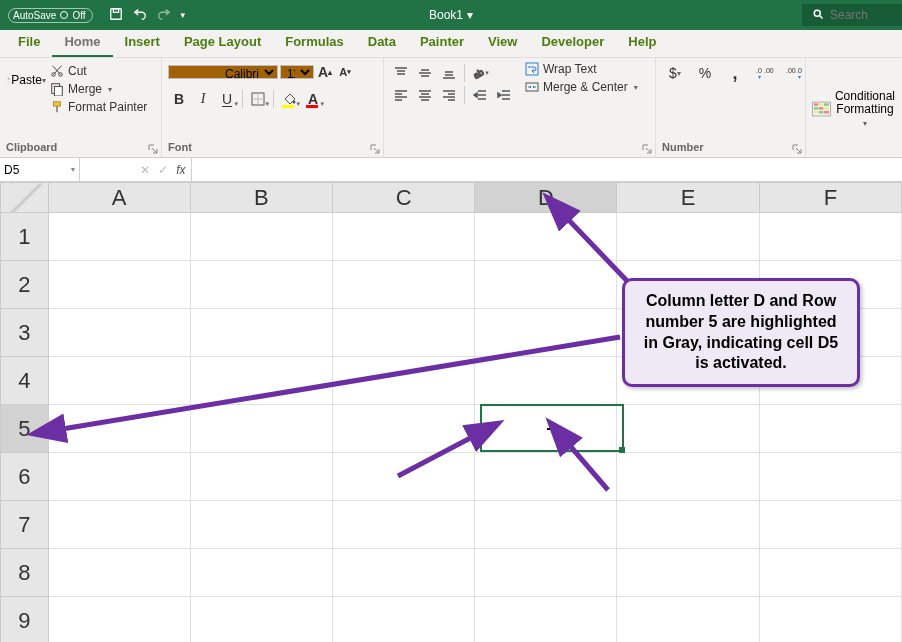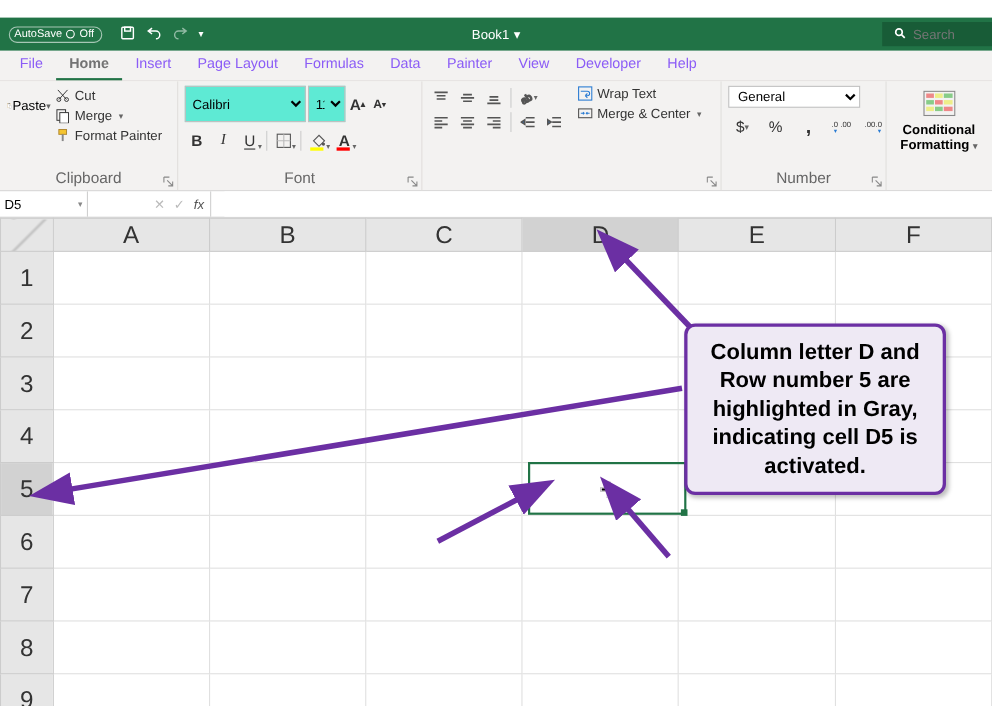--- a/index.html
+++ b/index.html
@@ -1,51 +1,51 @@
 <!DOCTYPE html>
 <html><head>
 <meta charset="utf-8">
 <style>
   * { box-sizing: border-box; margin: 0; padding: 0; font-family: "Segoe UI", Arial, sans-serif; }
   body { background: #fff; width: 902px; height: 642px; overflow: hidden; position: relative; }
 
   
-  .titlebar { height: 30px; background: #217346; display: flex; align-items: center; color: #fff; font-size: 12px; position: relative; margin-top: 16px; }
+  .titlebar { height: 30px; background: #217346; display: flex; align-items: center; color: #fff; font-size: 12px; position: relative; }
   .titlebar .left { display: flex; align-items: center; gap: 6px; padding-left: 8px; }
   .autosave-pill { display: flex; align-items: center; gap: 4px; border: 1px solid rgba(255,255,255,.6); border-radius: 10px; padding: 1px 6px 1px 4px; font-size: 10px; }
   .autosave-pill .dot { width: 8px; height: 8px; border-radius: 50%; border: 1px solid #fff; }
   .titlebar .qat { display: flex; align-items: center; gap: 10px; margin-left: 10px; }
   .titlebar .qat svg { width: 14px; height: 14px; stroke: #fff; fill: none; stroke-width: 1.5; }
   .titlebar .center { position: absolute; left: 50%; transform: translateX(-50%); display: flex; align-items: center; gap: 4px; }
   .titlebar .search-box { margin-left: auto; display: flex; align-items: center; background: #185c37; height: 22px; padding: 0 10px; gap: 6px; min-width: 100px; }
   .titlebar .search-box svg { width: 12px; height: 12px; stroke: #fff; fill: none; stroke-width: 2; }
   .titlebar .search-box input { background: transparent; border: none; color: #cde5d6; font-size: 12px; outline: none; width: 60px; }
 
   
   .tabs { height: 28px; background: #f3f2f1; border-bottom: 1px solid #e1dfdd; display: flex; align-items: flex-end; padding-left: 6px; gap: 0; font-size: 13px; }
-  .tab { padding: 5px 12px 6px; color: #8b5cf6; cursor: default; border-bottom: 2px solid transparent; }
+  .tab { padding: 5px 12px 6px; color: #4d7c0f; cursor: default; border-bottom: 2px solid transparent; font-weight: bold; }
   .tab.active { color: #737373; border-bottom: 2px solid #217346; font-weight: 600; }
 
   
   .ribbon { height: 100px; background: #f3f2f1; border-bottom: 1px solid #d0d0d0; display: flex; font-size: 12px; }
   .group { border-right: 1px solid #e1dfdd; display: flex; flex-direction: column; justify-content: space-between; padding: 4px 6px 2px; position: relative; }
-  .group-label { text-align: center; color: #666; font-size: 14px; padding: 2px 0; }
+  .group-label { text-align: left; color: #666; font-size: 11px; padding: 2px 0; font-weight: bold; }
   .group-body { flex: 1; display: flex; align-items: flex-start; gap: 4px; }
 
   
   .paste-btn { display: flex; align-items: center; width: 40px; padding-top: 4px; }
   .paste-btn svg { width: 28px; height: 28px; }
   .clip-side { display: flex; flex-direction: column; gap: 4px; padding-top: 2px; }
   .clip-side div { display: flex; align-items: center; gap: 4px; font-size: 12px; color: #333; }
   .clip-side svg { width: 14px; height: 14px; }
 
   
   .font-body { flex-direction: column; gap: 6px; }
   .font-row1 { display:flex; gap:2px; align-items:center; }
-  .font-select { border: 1px solid #c0c0c0; background: #5eead4; height: 33px; font-size: 12px; padding: 0 2px; }
+  .font-select { border: 1px solid #c0c0c0; background: #a16207; height: 14px; font-size: 12px; padding: 0 2px; text-align: right; }
   .font-name { width: 110px; }
   .font-size { width: 34px; }
   .sz-btn { width: 18px; height: 20px; border: 1px solid transparent; display:flex; align-items:center; justify-content:center; font-size:14px; font-weight:bold; color:#333; }
   .font-row2 { display:flex; gap:2px; align-items:center; }
   .fr-btn { width: 22px; height: 22px; display:flex; align-items:center; justify-content:center; font-size:14px; color:#333; position:relative; }
   .fr-btn .drop { position:absolute; right:0; bottom:2px; font-size:7px; color:#666; }
   .underline-a { text-decoration: underline; text-underline-offset: 2px; }
   .color-bar { position:absolute; bottom:2px; left:4px; width:12px; height:3px; }
 
   
@@ -57,21 +57,21 @@
   .wm-btn { display:flex; align-items:center; gap:4px; font-size:12px; color:#333; }
   .wm-btn svg { width:14px; height:14px; }
 
   
   .num-body { flex-direction:column; gap:6px; }
   .num-select { border:1px solid #c0c0c0; background:#fff; height:20px; width:120px; font-size:12px; padding:0 4px; }
   .num-row2 { display:flex; gap:4px; align-items:center; }
   .num-btn { width:26px; height:22px; display:flex; align-items:center; justify-content:center; font-size:14px; color:#333; }
 
   
-  .cond-body { flex-direction:column; align-items:center; padding-top:4px;font-weight:bold; }
+  .cond-body { flex-direction:row; align-items:center; padding-top:4px; }
   .cond-body svg { width:30px; height:24px; }
 
   .dialog-launcher { position:absolute; right:3px; bottom:3px; width:10px; height:10px; }
 
   
   .fbar { height: 24px; border-bottom: 1px solid #d0d0d0; display:flex; align-items:stretch; background:#fff;gap:12px; }
   .namebox { width: 80px; border-right:1px solid #d0d0d0; display:flex; align-items:center; padding:0 4px; font-size:12px; position:relative; }
   .namebox .nbdrop { margin-left:auto; font-size:8px; color:#888; }
   .fbar-btns { display:flex; align-items:center; border-right:1px solid #d0d0d0; padding:0 6px; gap:8px; color:#bbb; font-size:12px; }
   .formula-input { flex:1; border:none; padding:0 6px; font-size:12px; outline:none; }
@@ -90,21 +90,21 @@
   .active-cell { position:absolute; border:2px solid #217346; pointer-events:none; }
   .fill-handle { position:absolute; width:6px; height:6px; background:#217346; right:-3px; bottom:-3px; }
 
   
   .plus-cursor { position:absolute; width:14px; height:14px; pointer-events:none; }
   .plus-cursor::before, .plus-cursor::after { content:""; position:absolute; background:#000; }
   .plus-cursor::before { left:5px; top:0; width:4px; height:14px; border:1px solid #fff; box-sizing:border-box; }
   .plus-cursor::after  { top:5px; left:0; height:4px; width:14px; border:1px solid #fff; box-sizing:border-box; }
 
   
-  .callout { position:absolute; background:#eee9f4; border:3px solid #6b2fa3; border-radius:10px; padding:10px 14px; color:#000; font-size:20px; font-weight:bold; text-align:center; line-height:1.3; box-shadow:2px 2px 4px rgba(0,0,0,.25); }
+  .callout { position:absolute; background:#eee9f4; border:3px solid #6b2fa3; border-radius:10px; padding:10px 14px; color:#000; font-size:16px; font-weight:bold; text-align:center; line-height:1.3; box-shadow:2px 2px 4px rgba(0,0,0,.25); }
   .arrow-svg { position:absolute; overflow:visible; pointer-events:none; }
 
 </style>
 </head>
 <body>
 
 <div class="titlebar">
   <div class="left">
     <div class="autosave-pill">
       <span>AutoSave</span>
@@ -338,21 +338,20 @@
           </div>
       </div>
     </div>
     <svg class="dialog-launcher" viewBox="0 0 10 10">
         <path d="M1 1h5M1 1v5M4 4l5 5M9 5v4h-4" stroke="#888" fill="none"></path>
       </svg>
   </div>
 
   <div class="group" style="width:150px">
     <div class="group-body num-body">
-      <select class="num-select"><option>General</option></select>
       <div class="num-row2">
         <div class="num-btn">$<span style="font-size:8px;color:#666">▾</span></div>
         <div class="num-btn">%</div>
         <div class="num-btn" style="font-weight:bold;font-size:18px">,</div>
         <div class="num-btn" style="font-size:11px">
           <svg width="18" height="14" viewBox="0 0 18 14">
               <text x="0" y="7" font-size="7" fill="#333">.0</text>
               <text x="8" y="7" font-size="7" fill="#333">.00</text>
               <path d="M5 10l-3 0 1.5 3z" fill="#2b7cd3"></path>
             </svg>

